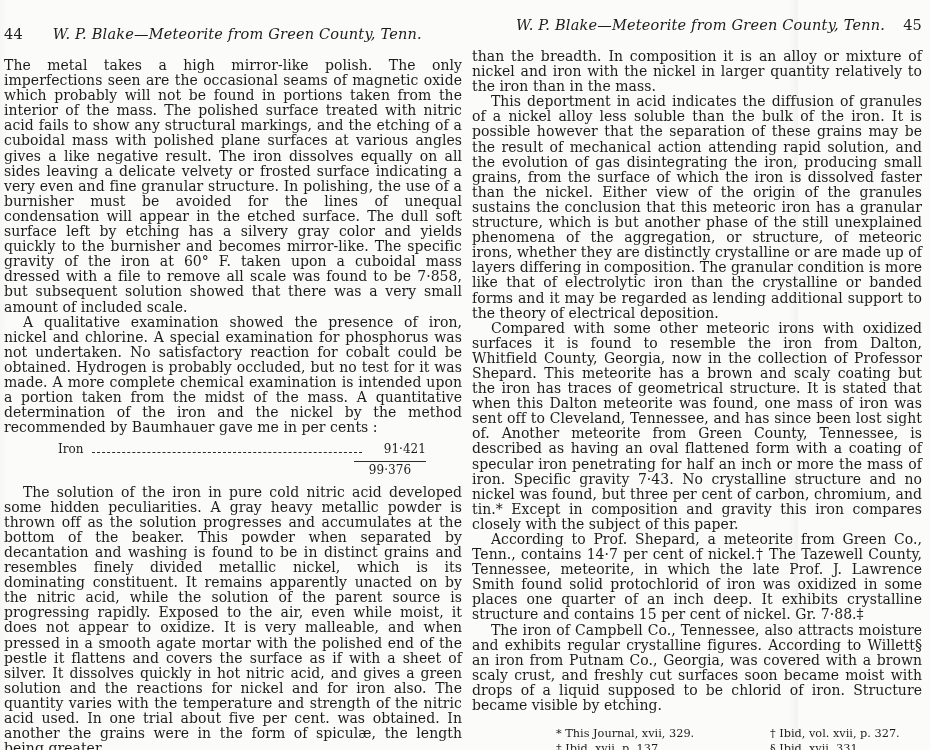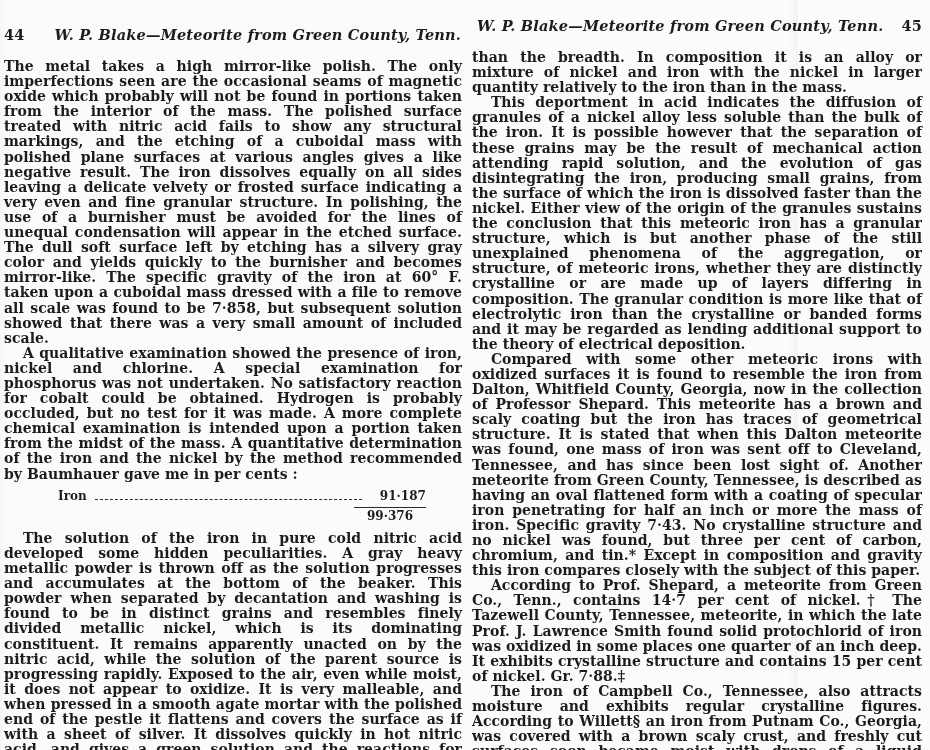--- a/index.html
+++ b/index.html
@@ -13,21 +13,20 @@
     color: #1c1c1c;
   }
   .spread {
     position: relative;
     width: 798px;
     height: 750px;
     background:
       linear-gradient(90deg, rgba(0,0,0,0.02) 0, rgba(0,0,0,0) 8px),
       linear-gradient(270deg, rgba(0,0,0,0.035) 0, rgba(0,0,0,0) 10px),
       #fbfbfa;
-    font-weight: bold;
   }
   .page {
     position: absolute;
     top: 0;
     height: 750px;
     box-sizing: border-box;
   }
   .page-left  { left: 4px;   width: 458px; padding-top: 26px; }
   .page-right { left: 472px; width: 450px; padding-top: 17px; }
 
@@ -115,21 +114,21 @@
     </div>
 
     <div class="body-text">
       <p class="para no-indent">The metal takes a high mirror-like polish.  The only imperfections seen are the occasional seams of magnetic oxide which probably will not be found in portions taken from the interior of the mass.  The polished surface treated with nitric acid fails to show any structural markings, and the etching of a cuboidal mass with polished plane surfaces at various angles gives a like negative result.  The iron dissolves equally on all sides leaving a delicate velvety or frosted surface indicating a very even and fine granular structure.  In polishing, the use of a burnisher must be avoided for the lines of unequal condensation will appear in the etched surface.  The dull soft surface left by etching has a silvery gray color and yields quickly to the burnisher and becomes mirror-like.  The specific gravity of the iron at 60° F. taken upon a cuboidal mass dressed with a file to remove all scale was found to be 7·858, but subsequent solution showed that there was a very small amount of included scale.</p>
       <p class="para">A qualitative examination showed the presence of iron, nickel and chlorine.  A special examination for phosphorus was not undertaken.  No satisfactory reaction for cobalt could be obtained.  Hydrogen is probably occluded, but no test for it was made.  A more complete chemical examination is intended upon a portion taken from the midst of the mass.  A quantitative determination of the iron and the nickel by the method recommended by Baumhauer gave me in per cents :</p>
 
       <div class="assay-table">
         <div class="assay-row">
           <span class="assay-label">Iron</span>
           <span class="assay-leader"></span>
-          <span class="assay-value">91·187</span>
+          <span class="assay-value">91·421</span>
         </div>
         <div class="assay-total-row">
           <span class="assay-total">99·376</span>
         </div>
       </div>
 
       <p class="para">The solution of the iron in pure cold nitric acid developed some hidden peculiarities.  A gray heavy metallic powder is thrown off as the solution progresses and accumulates at the bottom of the beaker.  This powder when separated by decantation and washing is found to be in distinct grains and resembles finely divided metallic nickel, which is its dominating constituent.  It remains apparently unacted on by the nitric acid, while the solution of the parent source is progressing rapidly.  Exposed to the air, even while moist, it does not appear to oxidize.  It is very malleable, and when pressed in a smooth agate mortar with the polished end of the pestle it flattens and covers the surface as if with a sheet of silver.  It dissolves quickly in hot nitric acid, and gives a green solution and the reactions for nickel and for iron also.  The quantity varies with the temperature and strength of the nitric acid used.  In one trial about five per cent. was obtained.  In another the grains were in the form of spiculæ, the length being greater</p>
     </div>
   </div>
 
@@ -141,19 +140,20 @@
 
     <div class="body-text">
       <p class="para no-indent">than the breadth.  In composition it is an alloy or mixture of nickel and iron with the nickel in larger quantity relatively to the iron than in the mass.</p>
       <p class="para">This deportment in acid indicates the diffusion of granules of a nickel alloy less soluble than the bulk of the iron.  It is possible however that the separation of these grains may be the result of mechanical action attending rapid solution, and the evolution of gas disintegrating the iron, producing small grains, from the surface of which the iron is dissolved faster than the nickel.  Either view of the origin of the granules sustains the conclusion that this meteoric iron has a granular structure, which is but another phase of the still unexplained phenomena of the aggregation, or structure, of meteoric irons, whether they are distinctly crystalline or are made up of layers differing in composition.  The granular condition is more like that of electrolytic iron than the crystalline or banded forms and it may be regarded as lending additional support to the theory of electrical deposition.</p>
       <p class="para">Compared with some other meteoric irons with oxidized surfaces it is found to resemble the iron from Dalton, Whitfield County, Georgia, now in the collection of Professor Shepard. This meteorite has a brown and scaly coating but the iron has traces of geometrical structure.  It is stated that when this Dalton meteorite was found, one mass of iron was sent off to Cleveland, Tennessee, and has since been lost sight of.  Another meteorite from Green County, Tennessee, is described as having an oval flattened form with a coating of specular iron penetrating for half an inch or more the mass of iron.  Specific gravity 7·43.  No crystalline structure and no nickel was found, but three per cent of carbon, chromium, and tin.*  Except in composition and gravity this iron compares closely with the subject of this paper.</p>
       <p class="para">According to Prof. Shepard, a meteorite from Green Co., Tenn., contains 14·7 per cent of nickel.†  The Tazewell County, Tennessee, meteorite, in which the late Prof. J. Lawrence Smith found solid protochlorid of iron was oxidized in some places one quarter of an inch deep.  It exhibits crystalline structure and contains 15 per cent of nickel.  Gr. 7·88.‡</p>
       <p class="para">The iron of Campbell Co., Tennessee, also attracts moisture and exhibits regular crystalline figures.  According to Willett§ an iron from Putnam Co., Georgia, was covered with a brown scaly crust, and freshly cut surfaces soon became moist with drops of a liquid supposed to be chlorid of iron.  Structure became visible by etching.</p>
     </div>
 
     <div class="footnotes">
+      <span class="footnote">* This Journal, xvii, 329.</span>
       <span class="footnote">‡ Ibid, xvii, p. 137.</span>
       <span class="footnote">† Ibid, vol. xvii, p. 327.</span>
       <span class="footnote">§ Ibid, xvii, 331.</span>
     </div>
   </div>
 
 </div>
 
 </body></html>

